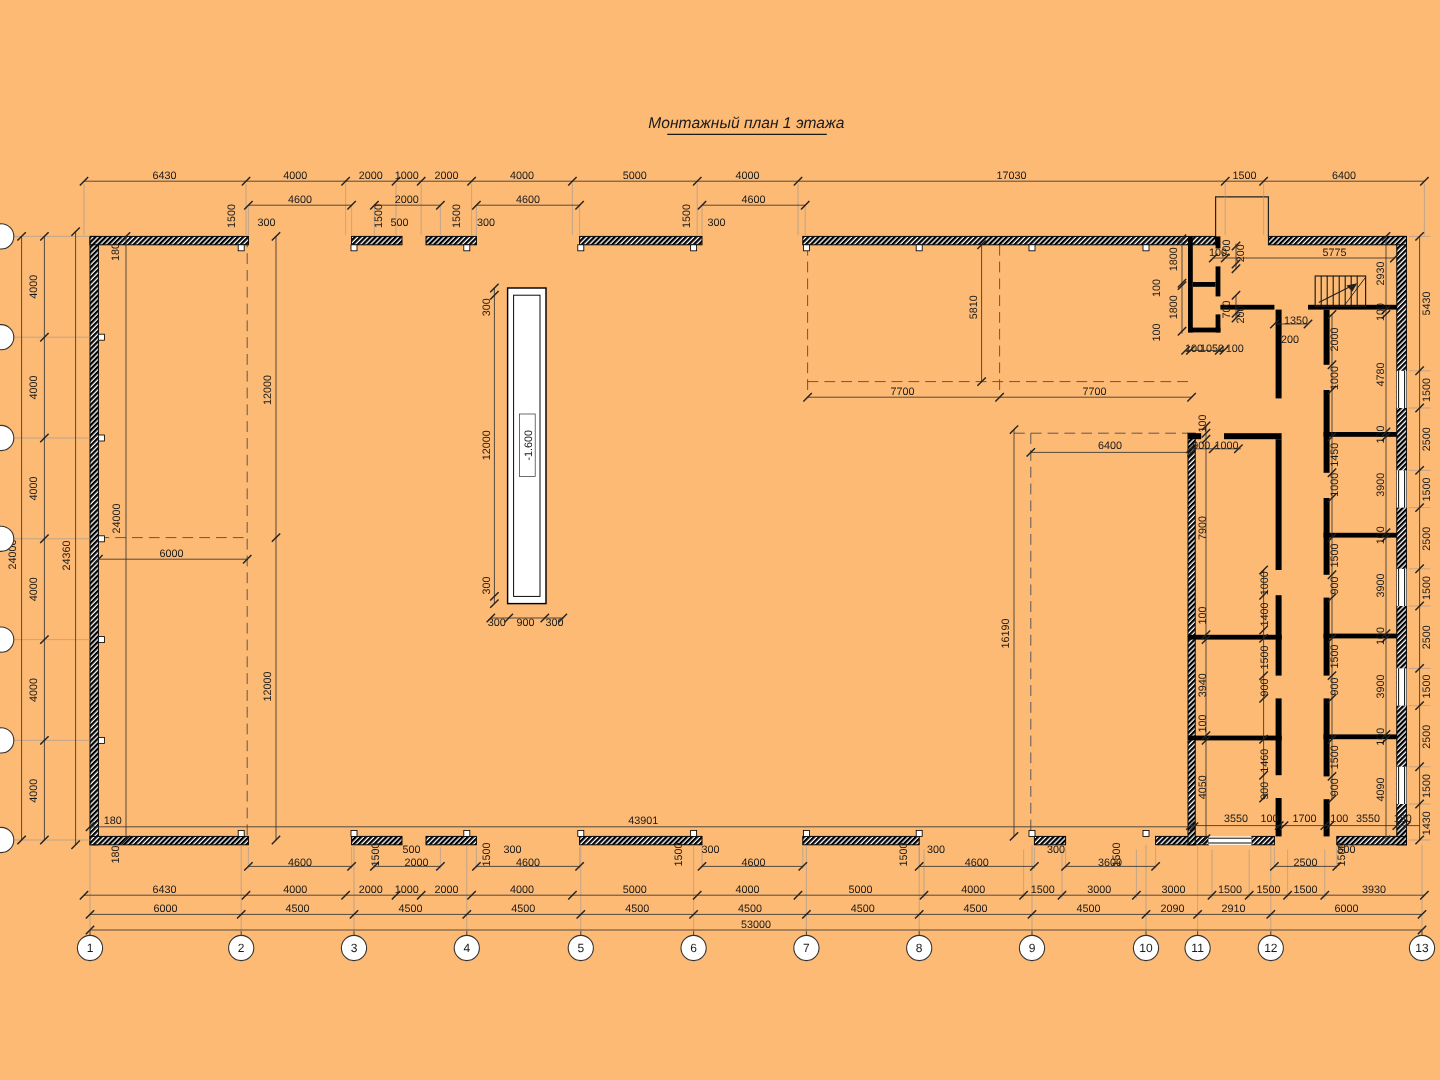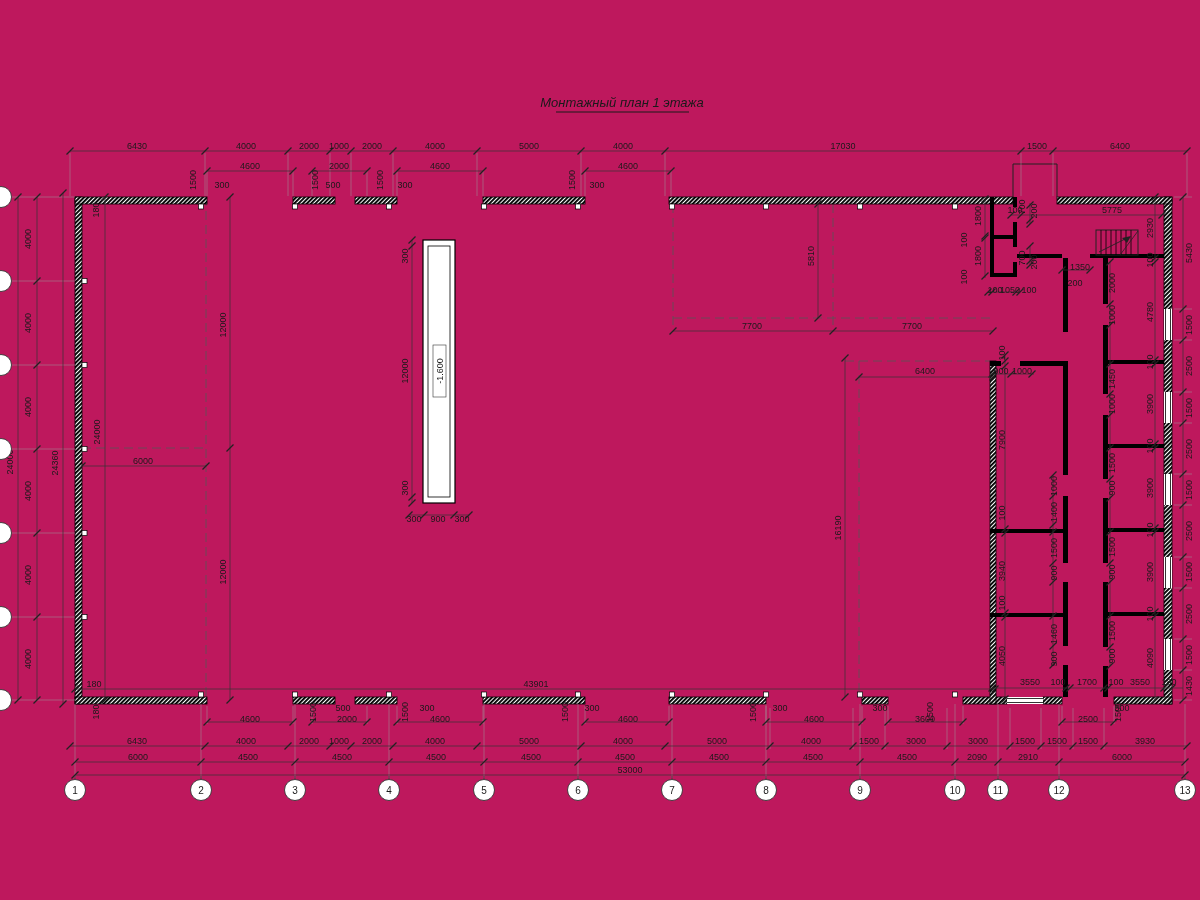--- a/index.html
+++ b/index.html
@@ -1,16 +1,16 @@
 <!DOCTYPE html>
 <html><head>
 <meta charset="utf-8">
 <style>
   html,body{margin:0;padding:0;background:#fff;}
-  .sheet{position:relative;width:1200px;height:900px;background:#be185d;overflow:hidden;}
+  .sheet{position:relative;width:1200px;height:900px;background:#fdba74;overflow:hidden;}
   svg{display:block;font-family:"Liberation Sans", sans-serif;}
   text{fill:#1a1a1a;}
   .dashed{stroke:#555;stroke-width:.8;stroke-dasharray:9 5;fill:none;}
   .thin{stroke:#333;stroke-width:.7;}
   .ext{stroke:#999;stroke-width:.5;}
   .tick{stroke:#222;stroke-width:1.2;}
   .wallthick{fill:url(#wallhatch);stroke:#000;stroke-width:.8;}
   .part{fill:#000;stroke:none;}
   .winline{stroke:#000;stroke-width:.8;}
   .marker{fill:#fff;stroke:#000;stroke-width:.7;}

